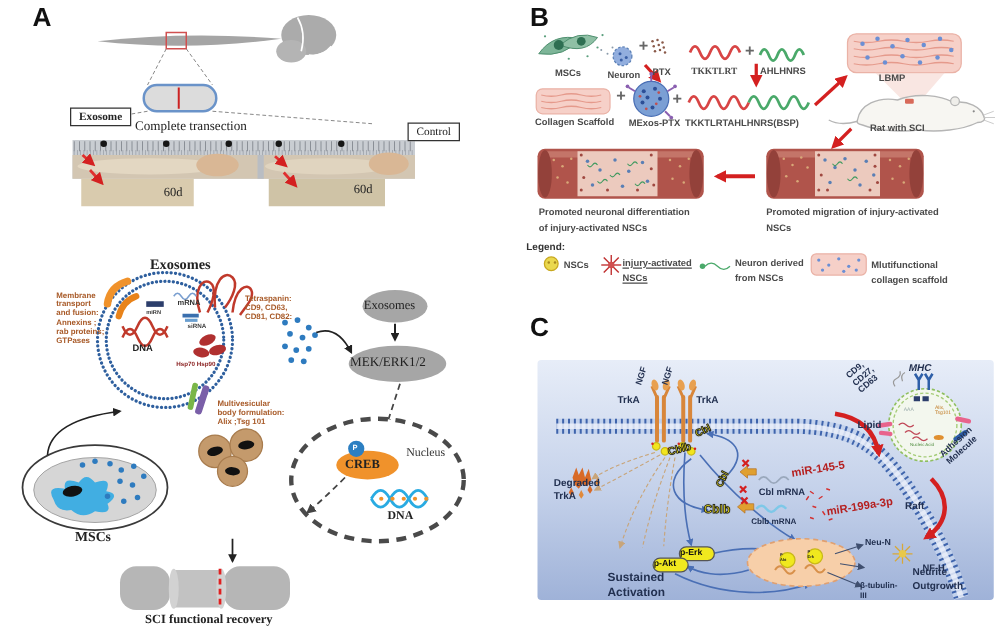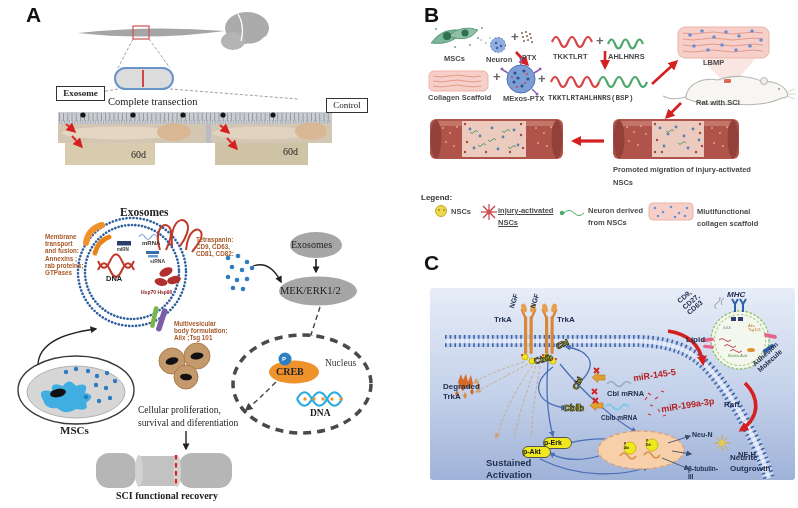--- a/index.html
+++ b/index.html
@@ -591,39 +591,39 @@
 body formulation:
 Alix ;Tsg 101</div>
 <div class="t serif b" style="left:60px;top:424px;font-size:11px;">MSCs</div>
 
 <div class="t serif c" style="left:291px;top:239px;width:50px;font-size:10px;">Exosomes</div>
 <div class="t serif c" style="left:280px;top:285px;width:76px;font-size:10.5px;">MEK/ERK1/2</div>
 <div class="t serif b c" style="left:276px;top:366px;width:36px;font-size:10px;">CREB</div>
 <div class="t b c" style="left:282px;top:355.5px;width:7px;font-size:6px;color:#fff;">P</div>
 <div class="t serif" style="left:325px;top:358px;font-size:9.5px;color:#333;">Nucleus</div>
 <div class="t serif b" style="left:310px;top:408px;font-size:9.5px;">DNA</div>
-<div class="t serif c" style="left:138px;top:404px;width:120px;font-size:9.5px;line-height:1.35;">Cellular proliferation,
-survival and diferentiation</div>
 <div class="t serif b" style="left:116px;top:490px;font-size:10px;">SCI functional recovery</div>
 
 <div class="t panel-letter" style="left:424px;top:2px;">B</div>
 <div class="t blab" style="left:444px;top:54px;">MSCs</div>
 <div class="t blab" style="left:486px;top:55px;">Neuron</div>
 <div class="t b" style="left:511px;top:29px;font-size:13px;color:#666;">+</div>
 <div class="t blab" style="left:522px;top:53px;">PTX</div>
-<div class="t blab" style="left:553px;top:52px;">TKKTLRT</div>
+<div class="t blab" style="left:553px;top:52px;font-family:Liberation Serif, serif;">TKKTLRT</div>
 <div class="t b" style="left:596px;top:33px;font-size:13px;color:#666;">+</div>
 <div class="t blab" style="left:608px;top:52px;">AHLHNRS</div>
 <div class="t blab" style="left:703px;top:58px;">LBMP</div>
 <div class="t blab" style="left:428px;top:93px;">Collagen Scaffold</div>
 <div class="t b" style="left:493px;top:69px;font-size:13px;color:#666;">+</div>
 <div class="t blab" style="left:503px;top:94px;">MExos-PTX</div>
 <div class="t b" style="left:538px;top:71px;font-size:13px;color:#666;">+</div>
-<div class="t blab" style="left:548px;top:94px;font-family:Liberation Mono, monospace;">TKKTLRTAHLHNRS(BSP)</div>
+<div class="t blab" style="left:548px;top:94px;">TKKTLRTAHLHNRS(BSP)</div>
 <div class="t blab" style="left:696px;top:98px;">Rat with SCI</div>
+<div class="t blab" style="left:431px;top:164px;width:140px;line-height:1.7;">Promoted neuronal differentiation
+of injury-activated NSCs</div>
 <div class="t blab" style="left:613px;top:164px;width:160px;line-height:1.7;">Promoted migration of injury-activated
 NSCs</div>
 <div class="t b" style="left:421px;top:193px;font-size:8px;color:#333;text-align:right;">Legend:</div>
 <div class="t blab" style="left:451px;top:207px;">NSCs</div>
 <div class="t blab" style="left:498px;top:205px;line-height:1.55;text-decoration:underline;">injury-activated
 NSCs</div>
 <div class="t blab" style="left:588px;top:205px;line-height:1.55;">Neuron derived
 from NSCs</div>
 <div class="t blab" style="left:697px;top:206px;line-height:1.55;">Mlutifunctional
 collagen scaffold</div>

